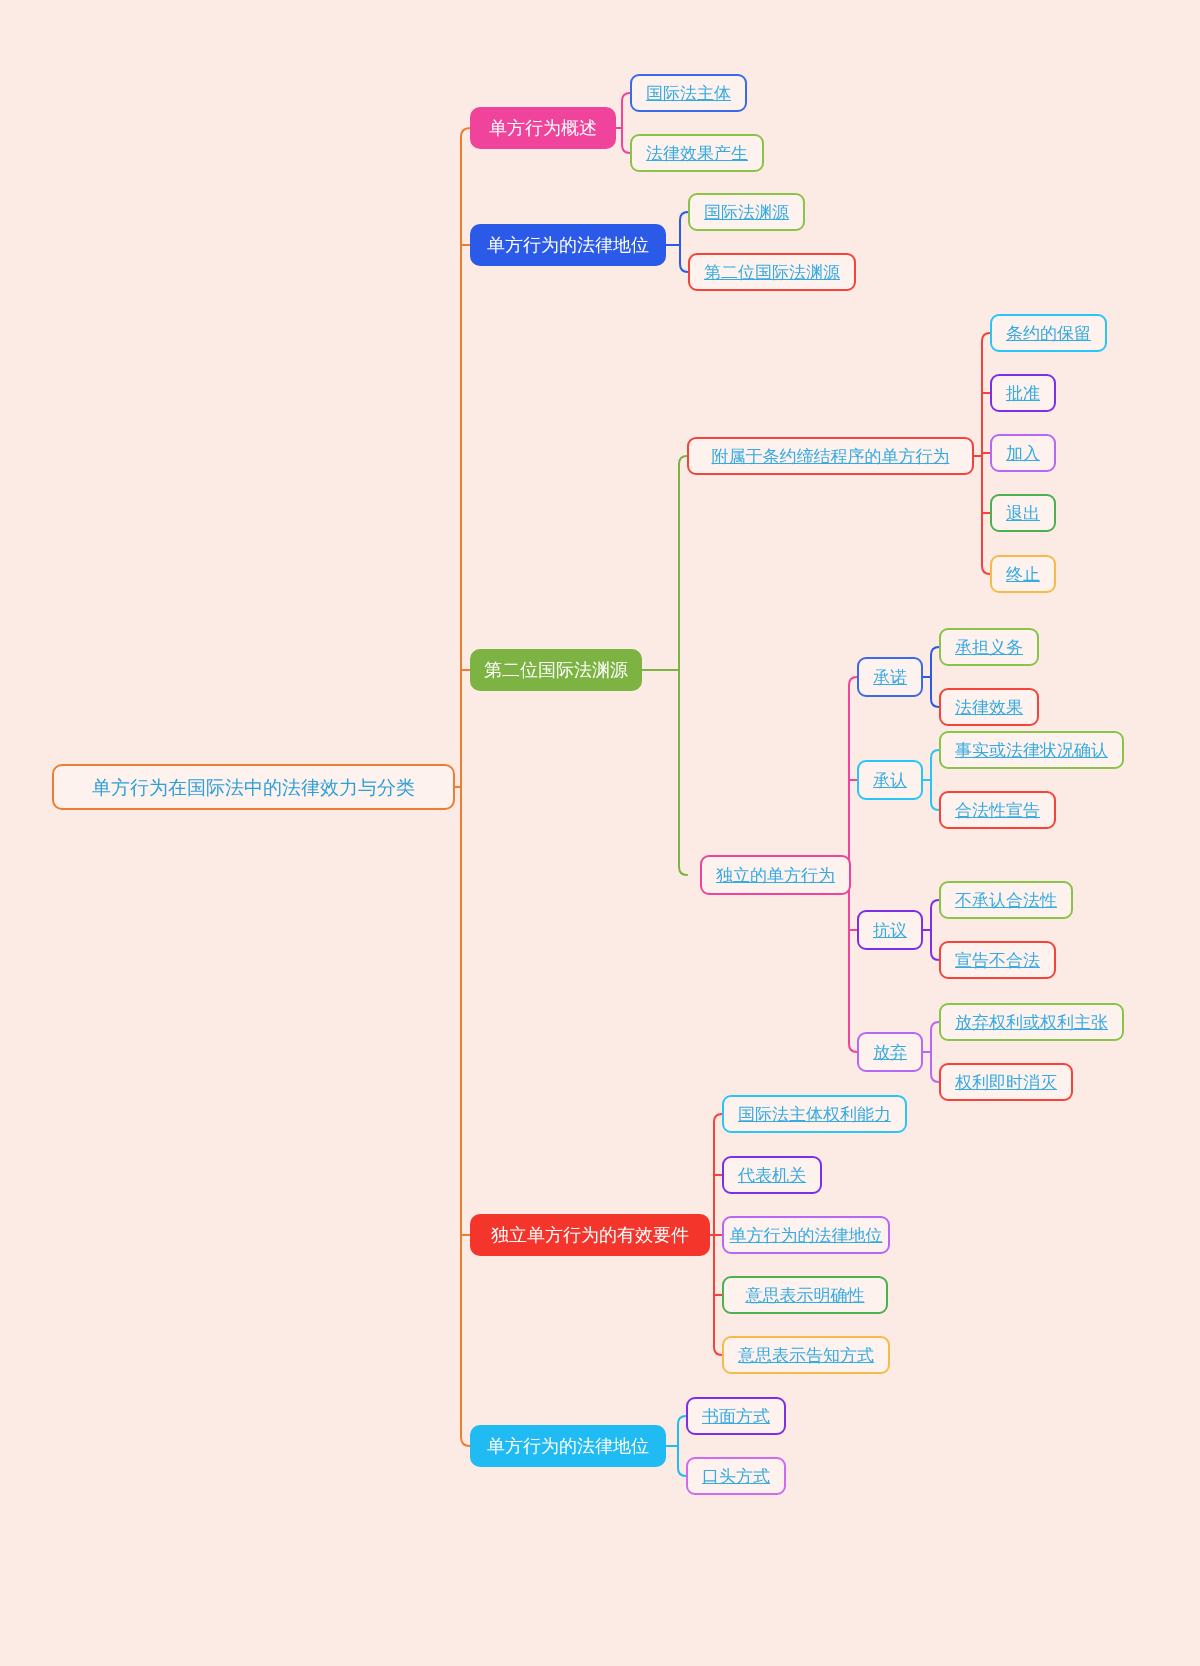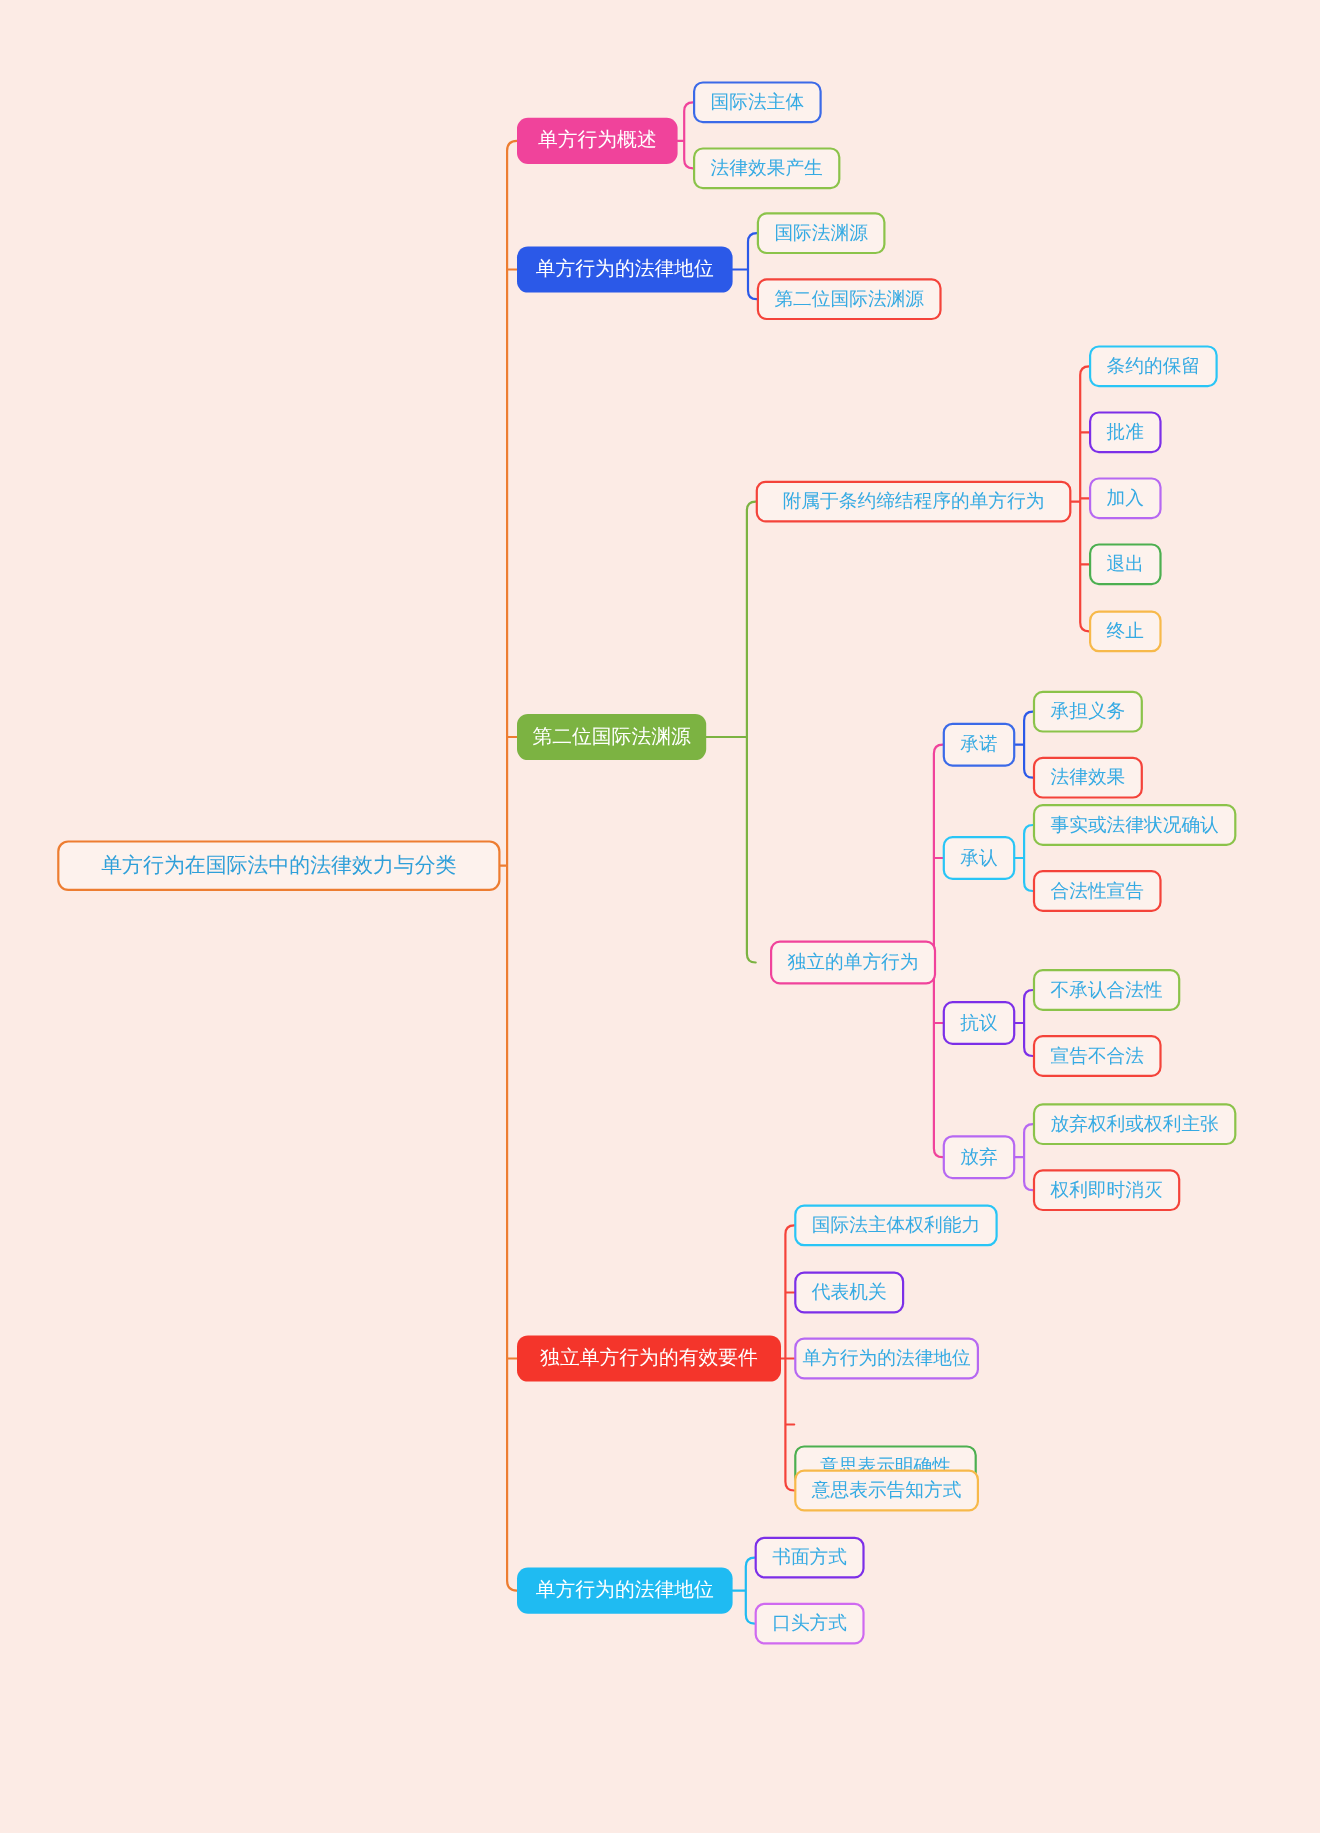--- a/index.html
+++ b/index.html
@@ -10,20 +10,21 @@
     overflow:hidden;
   }
   #canvas{position:relative;width:1200px;height:1666px;}
   #wires{position:absolute;left:0;top:0;width:1200px;height:1666px;pointer-events:none;}
   .node{
     position:absolute;box-sizing:border-box;height:38px;
     border:2px solid #999;border-radius:9px;
     background:#fdf2ed;color:#35aae3;
     font-size:17px;line-height:34px;text-align:center;
     white-space:nowrap;
+    text-decoration:underline;
   }
   .node.tall{height:40px;line-height:36px;}
   .root{
     position:absolute;box-sizing:border-box;height:46px;
     border:2px solid #ed7d31;border-radius:10px;
     background:#fdf2ed;color:#2e9fd9;
     font-size:19px;line-height:42px;text-align:center;white-space:nowrap;
   }
   .parent{
     position:absolute;box-sizing:border-box;height:42px;
@@ -102,20 +103,20 @@
   <div class="node b-red" style="left:939px;top:941px;width:117px;">宣告不合法</div>
 
   <div class="node tall b-violet" style="left:857px;top:1032px;width:66px;">放弃</div>
   <div class="node b-lightgreen" style="left:939px;top:1003px;width:185px;">放弃权利或权利主张</div>
   <div class="node b-red" style="left:939px;top:1063px;width:134px;">权利即时消灭</div>
 
   <div class="parent f-red" style="left:470px;top:1214px;width:240px;">独立单方行为的有效要件</div>
   <div class="node b-cyan" style="left:722px;top:1095px;width:185px;">国际法主体权利能力</div>
   <div class="node b-purple" style="left:722px;top:1156px;width:100px;">代表机关</div>
   <div class="node b-violet" style="left:722px;top:1216px;width:168px;">单方行为的法律地位</div>
-  <div class="node b-green" style="left:722px;top:1276px;width:166px;margin-top:38px;">意思表示明确性</div>
+  <div class="node b-green" style="left:722px;top:1276px;width:166px;">意思表示明确性</div>
   <div class="node b-amber" style="left:722px;top:1336px;width:168px;">意思表示告知方式</div>
 
   <div class="parent f-cyan" style="left:470px;top:1425px;width:196px;">单方行为的法律地位</div>
   <div class="node b-purple" style="left:686px;top:1397px;width:100px;">书面方式</div>
   <div class="node b-magenta" style="left:686px;top:1457px;width:100px;">口头方式</div>
 
 </div>
 
 </body></html>

